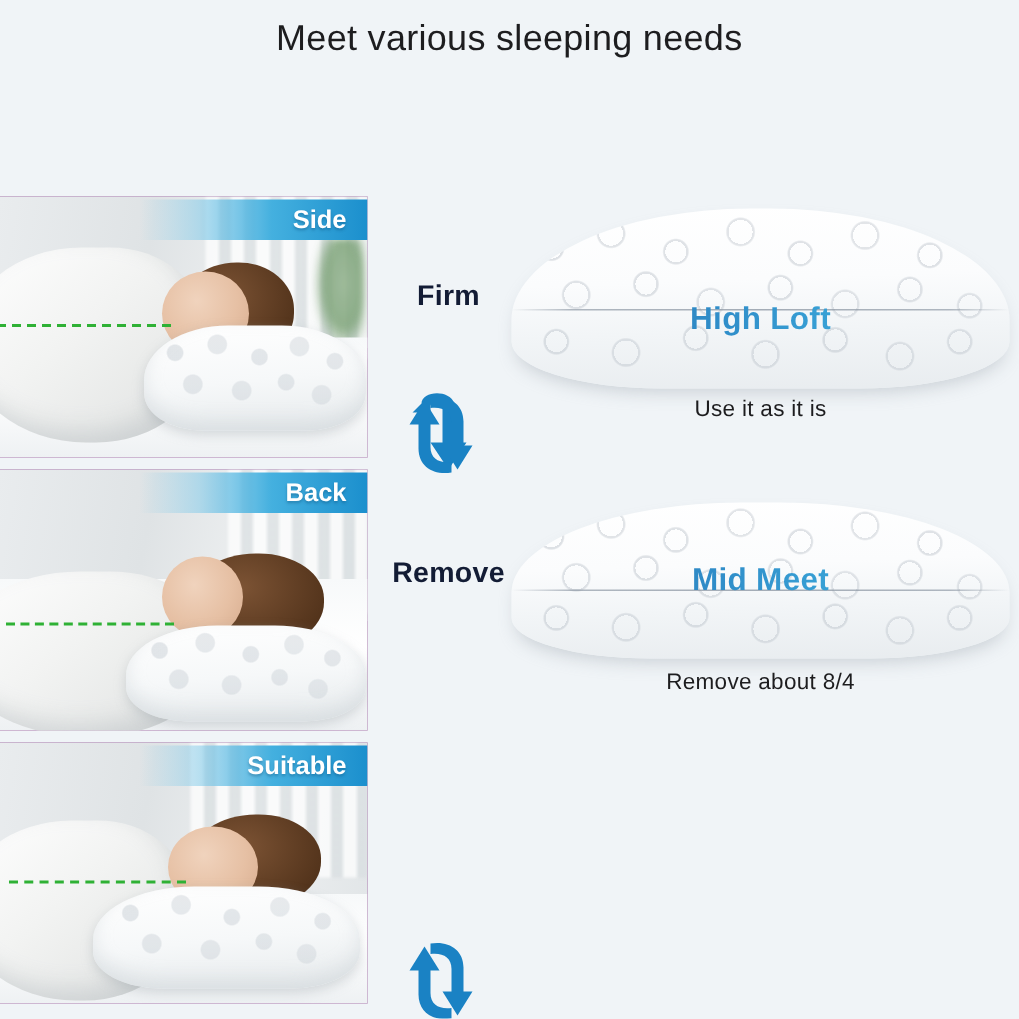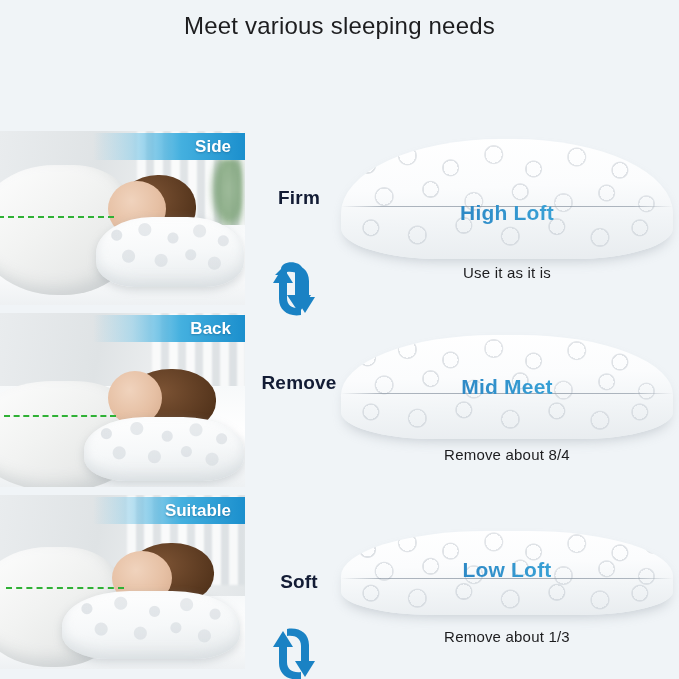--- a/index.html
+++ b/index.html
@@ -406,19 +406,13 @@
     <div class="loft-caption">Remove about 8/4</div>
 
     <div class="cycle-icon c2">
       <svg viewBox="0 0 50 62" xmlns="http://www.w3.org/2000/svg" aria-hidden="true">
         <path d="M18 6 C30 4, 40 10, 40 22 L40 38 L46 38 L36 54 L26 38 L32 38 L32 23 C32 15, 26 12, 18 13 Z" fill="#1a82c4"></path>
         <path d="M32 56 C20 58, 10 52, 10 40 L10 24 L4 24 L14 8 L24 24 L18 24 L18 39 C18 47, 24 50, 32 49 Z" fill="#1a82c4"></path>
       </svg>
     </div>
   </div>
 
-  <div class="loft-row r3">
-    <div class="firmness">Soft</div>
-    <div class="pillow low"></div>
-    <div class="loft-label">Low Loft</div>
-    <div class="loft-caption">Remove about 1/3</div>
-  </div>
 </div>
 
 </body></html>

